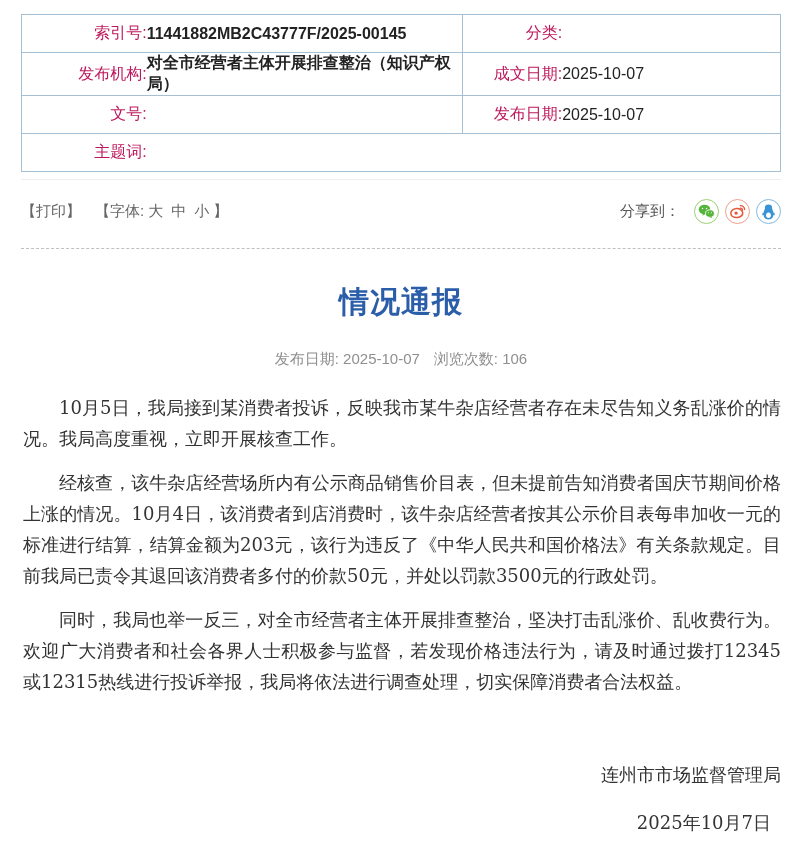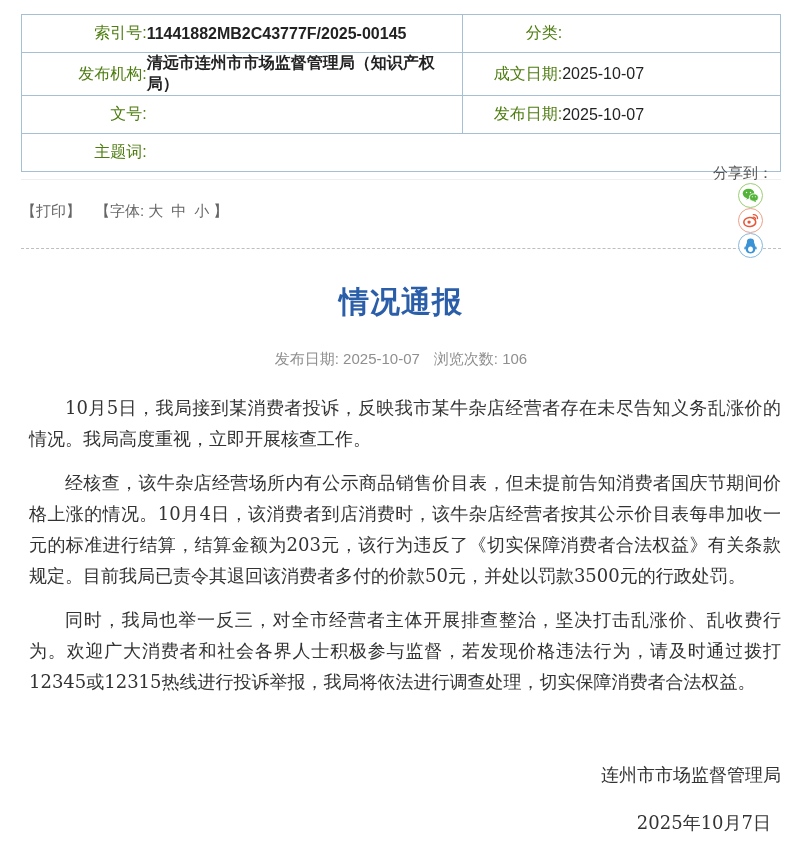--- a/index.html
+++ b/index.html
@@ -20,21 +20,21 @@
   }
   table.meta-table td {
     height: 38px;
     font-size: 16px;
     vertical-align: middle;
     padding: 0;
   }
   td.lbl {
     text-align: right;
     padding-right: 12px;
-    color: #4d7c0f;
+    color: #be185d;
     white-space: nowrap;
   }
   td.val { text-align: left; color: #222; }
   tr.rowline td { border-top: 1px solid #a5bfd4; }
   td.div-left { border-left: 1px solid #a5bfd4; }
   .c1 { width: 125px; } .c2 { width: 315px; font-weight: bold; } .c3 { width: 100px; } .c4 { width: 218px; }
 
   
   .faint-line { border-top: 1px solid #efefef; margin-top: 7px; }
 
@@ -43,21 +43,21 @@
     margin-top: 18px;
     display: flex; align-items: center; justify-content: space-between;
     height: 26px;
   }
   .toolbar-left { color: #666; font-size: 15px; }
   .toolbar-left a {
     color: #666; text-decoration: none; cursor: pointer;
   }
   .font-group { margin-left: 14px; }
   .font-size-link { margin: 0 4px; }
-  .toolbar-right { display: flex; align-items: center; flex-direction: column; }
+  .toolbar-right { display: flex; align-items: center; }
   .share-label { color: #555; font-size: 15px; margin-right: 8px; }
   .share-icon {
     width: 25px; height: 25px; border-radius: 50%;
     display: flex; align-items: center; justify-content: center;
     margin-left: 6px; cursor: pointer; background: #fff;
   }
   .share-wechat { border: 1px solid #9ccf73; }
   .share-weibo  { border: 1px solid #eda089; }
   .share-qq     { border: 1px solid #85b9de; }
 
@@ -81,21 +81,21 @@
   }
   .article-meta span { margin: 0 7px; }
   .article-body {
     margin-top: 23px;
     font-family: "DejaVu Serif", "Liberation Serif", serif;
     font-size: 18px;
     line-height: 31px;
     color: #333;
   }
   .article-body p {
-    margin: 0 0 13px 8px;
+    margin: 0 0 13px 2px;
     text-indent: 2em;
     text-align: justify;
   }
   .signature { margin-top: 62px; text-align: right; }
   .signature-org {
     font-family: "DejaVu Serif", "Liberation Serif", serif;
     font-size: 18px; color: #333; margin-top: 33px;
   }
   .signature-date {
     font-family: "DejaVu Serif", "Liberation Serif", serif;
@@ -111,21 +111,21 @@
   <table class="meta-table">
     <tbody>
         <tr>
       <td class="lbl c1">索引号:</td>
       <td class="val c2">11441882MB2C43777F/2025-00145</td>
       <td class="lbl c3 div-left">分类:</td>
       <td class="val c4"></td>
     </tr>
     <tr class="rowline">
       <td class="lbl c1">发布机构:</td>
-      <td class="val c2">清远市连州市市场监督管理局（知识产权局）</td>
+      <td class="val c2">对全市经营者主体开展排查整治（知识产权局）</td>
       <td class="lbl c3 div-left">成文日期:</td>
       <td class="val c4">2025-10-07</td>
     </tr>
     <tr class="rowline">
       <td class="lbl c1">文号:</td>
       <td class="val c2"></td>
       <td class="lbl c3 div-left">发布日期:</td>
       <td class="val c4">2025-10-07</td>
     </tr>
     <tr class="rowline">
@@ -181,21 +181,21 @@
   <div class="dashed-sep"></div>
 
   <h1 class="article-title">情况通报</h1>
 
   <div class="article-meta">
     <span>发布日期: 2025-10-07</span><span>浏览次数: 106</span>
   </div>
 
   <div class="article-body">
     <p>10月5日，我局接到某消费者投诉，反映我市某牛杂店经营者存在未尽告知义务乱涨价的情况。我局高度重视，立即开展核查工作。</p>
-    <p>经核查，该牛杂店经营场所内有公示商品销售价目表，但未提前告知消费者国庆节期间价格上涨的情况。10月4日，该消费者到店消费时，该牛杂店经营者按其公示价目表每串加收一元的标准进行结算，结算金额为203元，该行为违反了《切实保障消费者合法权益》有关条款规定。目前我局已责令其退回该消费者多付的价款50元，并处以罚款3500元的行政处罚。</p>
+    <p>经核查，该牛杂店经营场所内有公示商品销售价目表，但未提前告知消费者国庆节期间价格上涨的情况。10月4日，该消费者到店消费时，该牛杂店经营者按其公示价目表每串加收一元的标准进行结算，结算金额为203元，该行为违反了《中华人民共和国价格法》有关条款规定。目前我局已责令其退回该消费者多付的价款50元，并处以罚款3500元的行政处罚。</p>
     <p>同时，我局也举一反三，对全市经营者主体开展排查整治，坚决打击乱涨价、乱收费行为。欢迎广大消费者和社会各界人士积极参与监督，若发现价格违法行为，请及时通过拨打12345或12315热线进行投诉举报，我局将依法进行调查处理，切实保障消费者合法权益。</p>
 
     <div class="signature">
       <div class="signature-org">连州市市场监督管理局</div>
       <div class="signature-date">2025年10月7日</div>
     </div>
   </div>
 
 </div>
 

